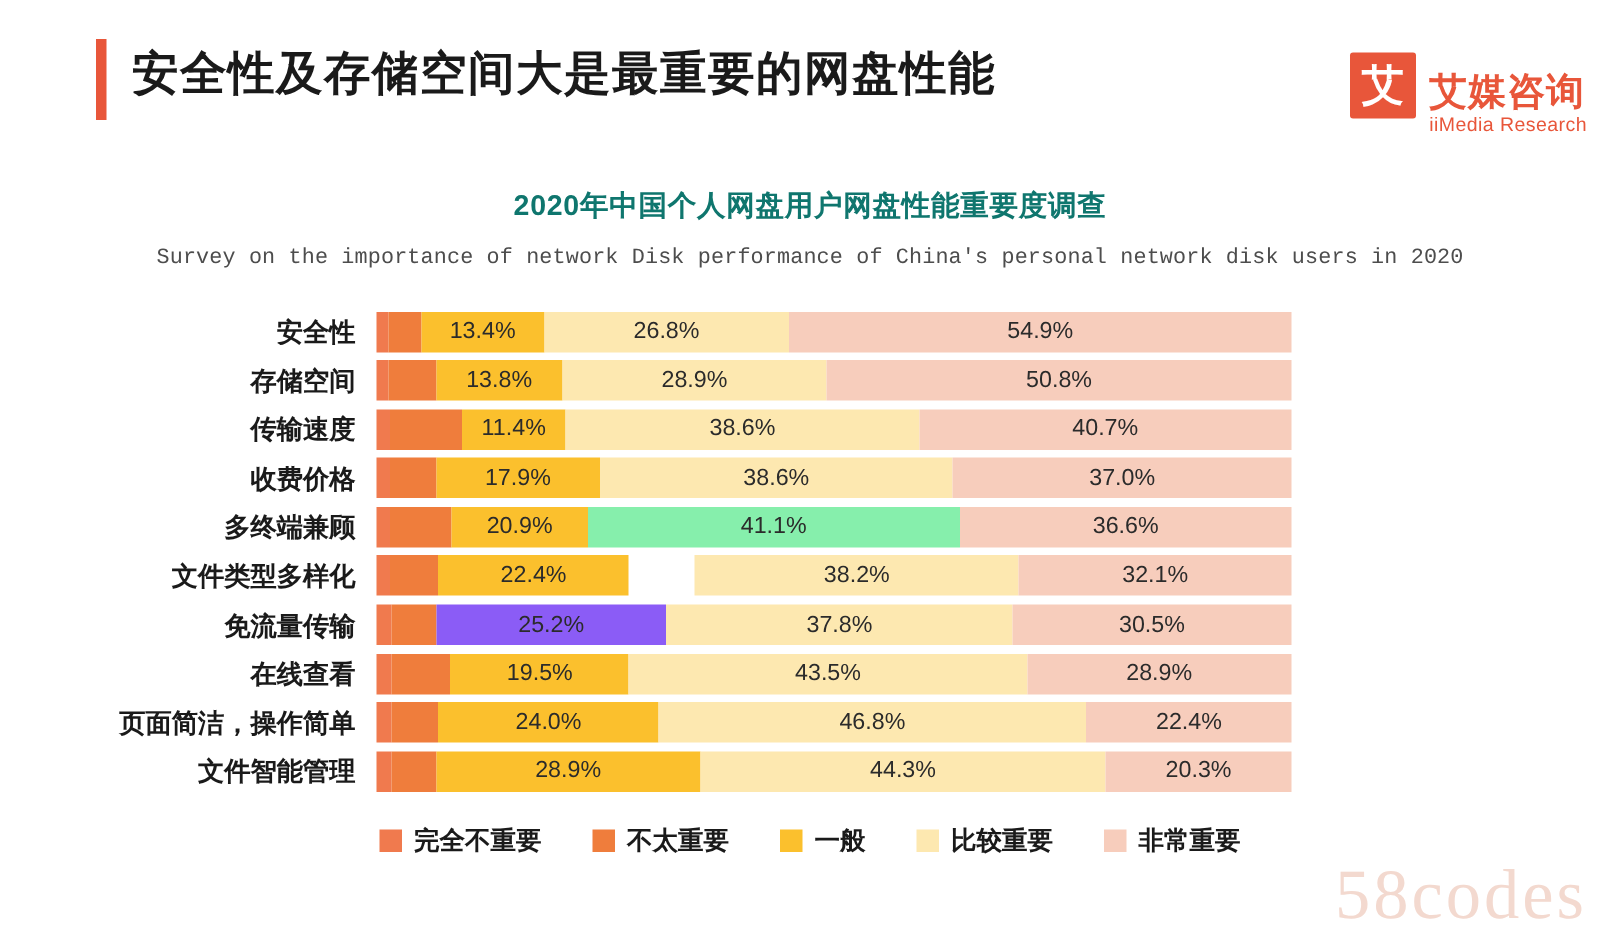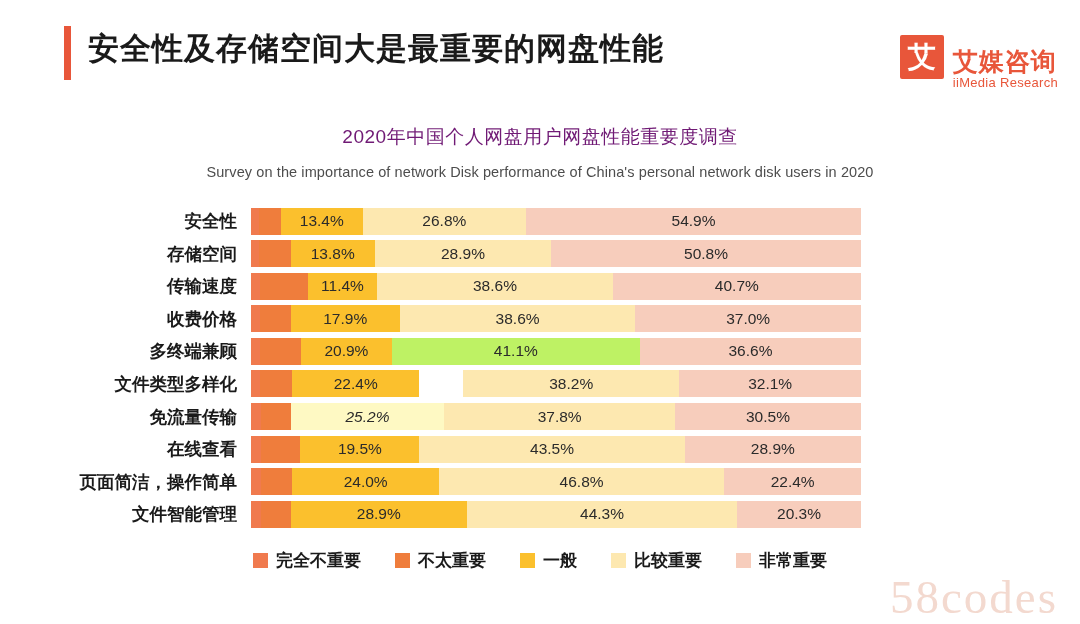--- a/index.html
+++ b/index.html
@@ -75,31 +75,32 @@
   .logo-en {
     font-size: 13px;
     color: #e8563a;
     letter-spacing: 0.3px;
   }
 
   
   .chart-title {
     text-align: center;
     font-size: 19px;
-    font-weight: normal;
-    color: #701a75;
+    font-weight: bold;
+    color: #0f766e;
     margin-top: 24px;
     letter-spacing: 0.5px;
   }
   .chart-subtitle {
     text-align: center;
     font-size: 14.5px;
     color: #4d4d4d;
     margin-top: 14px;
     letter-spacing: 0.1px;
+    font-family: Liberation Mono, monospace;
   }
 
   
   .chart-area {
     position: relative;
     margin-top: 26px;
     padding-left: 37px;
   }
   .row {
     display: flex;
@@ -223,40 +224,40 @@
         <div class="seg" style="background: rgb(253, 232, 176); width: 38.6%;">38.6%</div>
         <div class="seg" style="background: rgb(247, 205, 188); width: 37%;">37.0%</div>
       </div>
     </div>
     <div class="row">
       <div class="row-label">多终端兼顾</div>
       <div class="bar">
         <div class="seg" style="background: rgb(240, 122, 78); width: 1.48515%;"></div>
         <div class="seg" style="background: rgb(239, 125, 60); width: 6.73267%;"></div>
         <div class="seg" style="background: rgb(251, 192, 45); width: 14.8515%;">20.9%</div>
-        <div class="seg" style="background: #bef264; width: 40.6931%;">41.1%</div>
+        <div class="seg" style="background: #86efac; width: 40.6931%;">41.1%</div>
         <div class="seg" style="background: rgb(247, 205, 188); width: 36.2376%;">36.6%</div>
       </div>
     </div>
     <div class="row">
       <div class="row-label">文件类型多样化</div>
       <div class="bar">
         <div class="seg" style="background: rgb(240, 122, 78); width: 1.6%;"></div>
         <div class="seg" style="background: rgb(239, 125, 60); width: 5.7%;"></div>
         <div class="seg" style="background: rgb(251, 192, 45); width: 22.4%;">22.4%</div>
         <div class="seg" style="background: rgb(253, 232, 176); width: 38.2%; margin-left: 44px;">38.2%</div>
         <div class="seg" style="background: rgb(247, 205, 188); width: 32.1%;">32.1%</div>
       </div>
     </div>
     <div class="row">
       <div class="row-label">免流量传输</div>
       <div class="bar">
         <div class="seg" style="background: rgb(240, 122, 78); width: 1.6%;"></div>
         <div class="seg" style="background: rgb(239, 125, 60); width: 4.9%;"></div>
-        <div class="seg" style="background: #fef9c3; width: 25.2%; font-style: italic;">25.2%</div>
+        <div class="seg" style="background: #8b5cf6; width: 25.2%;">25.2%</div>
         <div class="seg" style="background: rgb(253, 232, 176); width: 37.8%;">37.8%</div>
         <div class="seg" style="background: rgb(247, 205, 188); width: 30.5%;">30.5%</div>
       </div>
     </div>
     <div class="row">
       <div class="row-label">在线查看</div>
       <div class="bar">
         <div class="seg" style="background: rgb(240, 122, 78); width: 1.6%;"></div>
         <div class="seg" style="background: rgb(239, 125, 60); width: 6.5%;"></div>
         <div class="seg" style="background: rgb(251, 192, 45); width: 19.5%;">19.5%</div>

